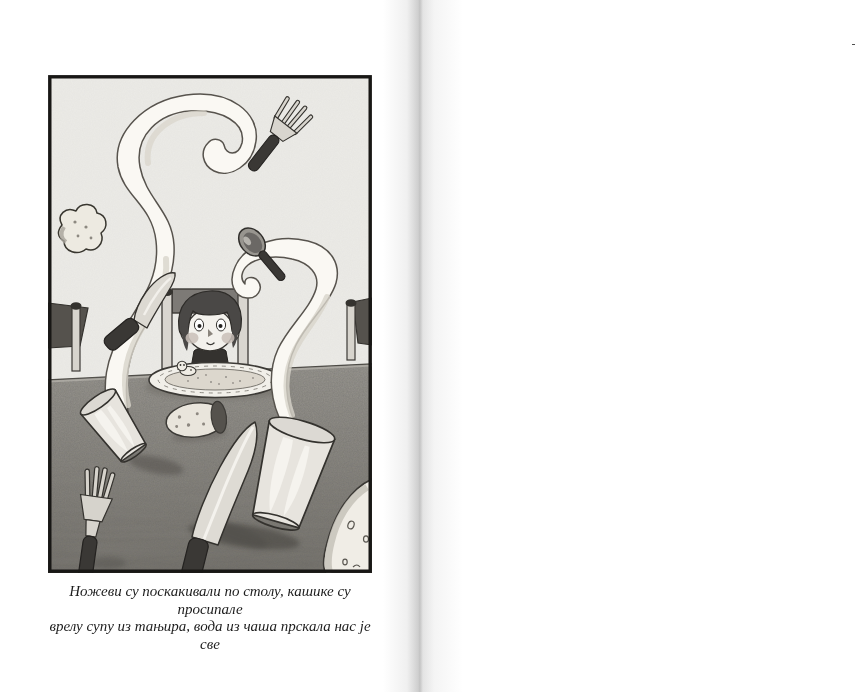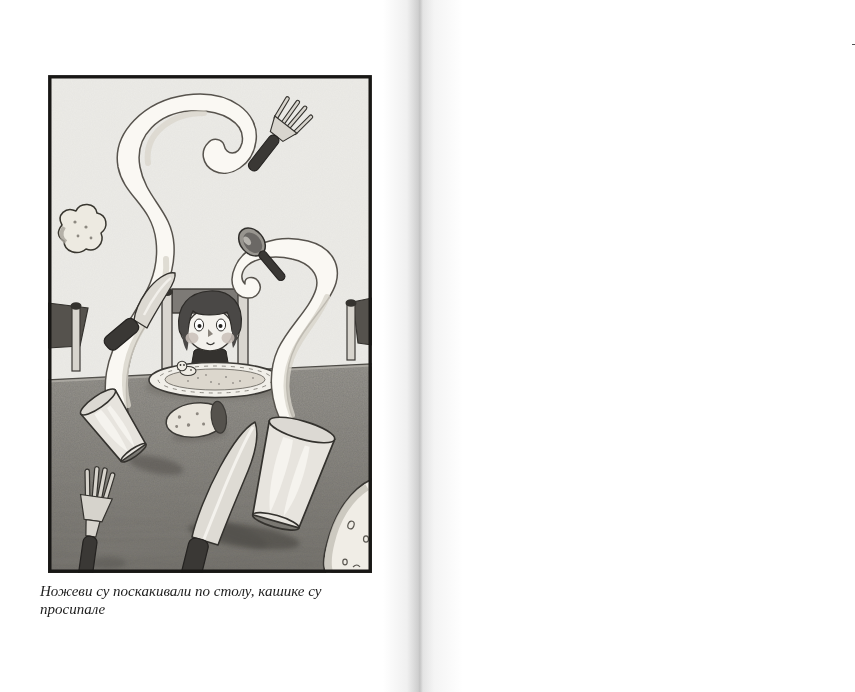--- a/index.html
+++ b/index.html
@@ -21,21 +21,21 @@
       rgba(80,80,80,0.34) 46%,
       rgba(130,130,130,0.22) 50%,
       rgba(150,150,150,0.10) 64%,
       rgba(150,150,150,0) 100%);
   }
   
   .illo-wrap{position:absolute;left:48px;top:75px;width:324px;height:498px;}
   
   .caption{
     position:absolute;left:40px;top:583px;width:340px;
-    font-style:italic;font-size:15px;line-height:17.5px;
+    text-align:center;font-style:italic;font-size:15px;line-height:17.5px;
     color:#1d1d1d;
   }
   
   .running-header{
     position:absolute;left:425px;top:25px;width:308px;
     text-align:right;
     font-family:"Liberation Sans", sans-serif;
     font-size:13px;color:#3a3a3a;
     padding-bottom:4px;border-bottom:1px solid #4e4e4e;
     letter-spacing:.2px;
@@ -265,20 +265,21 @@
         <circle cx="30" cy="161" r="1.4" fill="#8d8981"></circle>
           <circle cx="43" cy="163" r="1.4" fill="#8d8981"></circle>
       </g>
 
       <rect x="1.8" y="1.8" width="320.4" height="494.4" fill="none" stroke="#181715" stroke-width="3.4"></rect>
     </svg>
   </div>
 
   <div class="caption">
     <div>Ножеви су поскакивали по столу, кашике су просипале</div>
+    <div>врелу супу из тањира, вода из чаша прскала нас је све</div>
   </div>
 </div>
 
 <div class="page" id="right-page">
   <div class="running-header">Кад се мој брат попео на орман</div>
 
 </div>
 
 <div class="gutter"></div>
 

